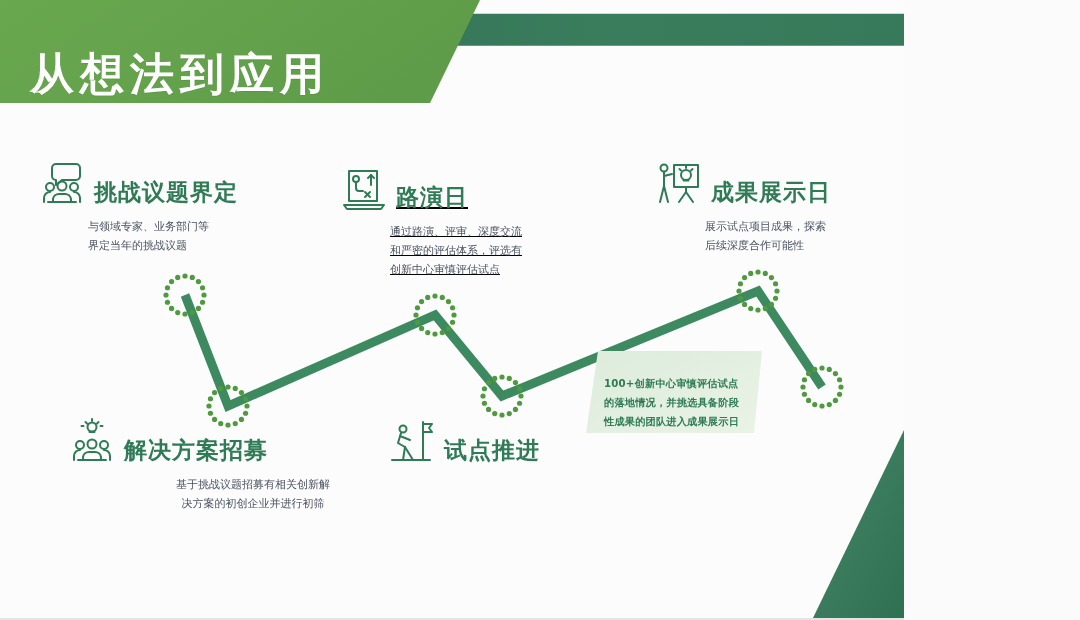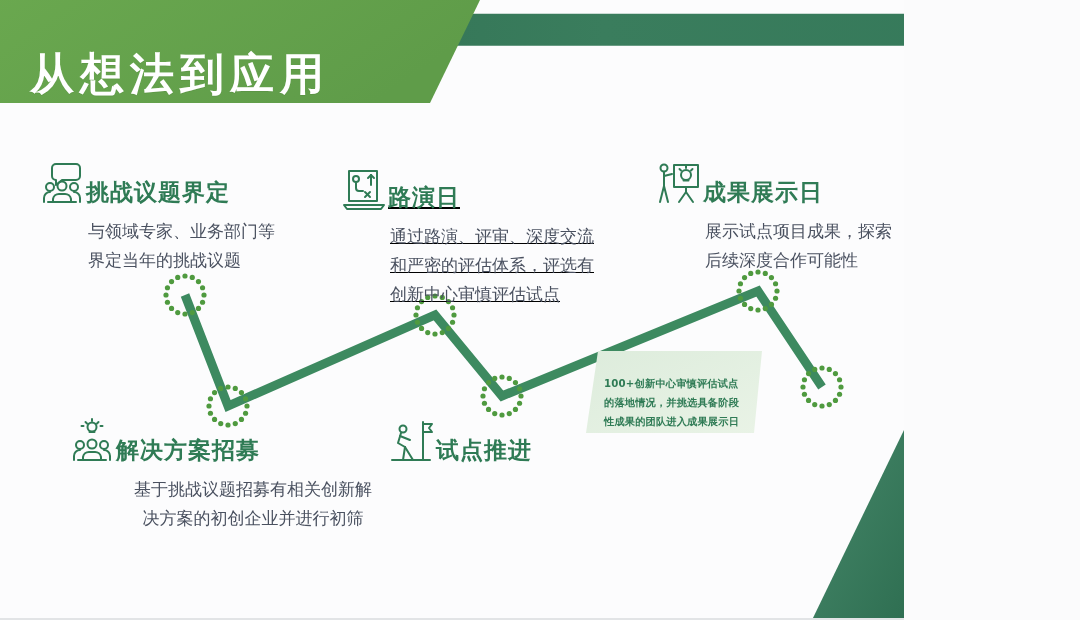--- a/index.html
+++ b/index.html
@@ -32,35 +32,35 @@
     white-space:nowrap;
   }
   #corner-br{position:absolute;right:0;bottom:0;z-index:2;}
   #bottom-rule{position:absolute;left:0;bottom:0;width:1080px;height:2px;background:#e2e4e6;z-index:5;}
 
   
   #chart-layer{position:absolute;left:0;top:0;width:1080px;height:620px;z-index:4;pointer-events:none;}
 
   
   .milestone{position:absolute;z-index:6;}
-  .ms-head{display:flex;align-items:flex-end;}
+  .ms-head{display:flex;align-items:flex-end;gap:8px;}
   .ms-icon{width:48px;height:48px;flex:0 0 48px;}
   .ms-title{
     color:#2f7b55;
     font-size:23px;
     font-weight:bold;
     letter-spacing:1px;
     line-height:1;
     padding-bottom:4px;
     white-space:nowrap;
     font-family:"DejaVu Sans","Liberation Sans",sans-serif;
   }
   .ms-desc{
     color:#4a5160;
-    font-size:17px;
+    font-size:11px;
     line-height:1.72;
     margin-top:9px;
     white-space:pre-line;
   }
   .ms-desc.indent{margin-left:50px;}
 
   
   #callout{
     position:absolute;left:586px;top:351px;width:172px;height:79px;z-index:5;
   }

